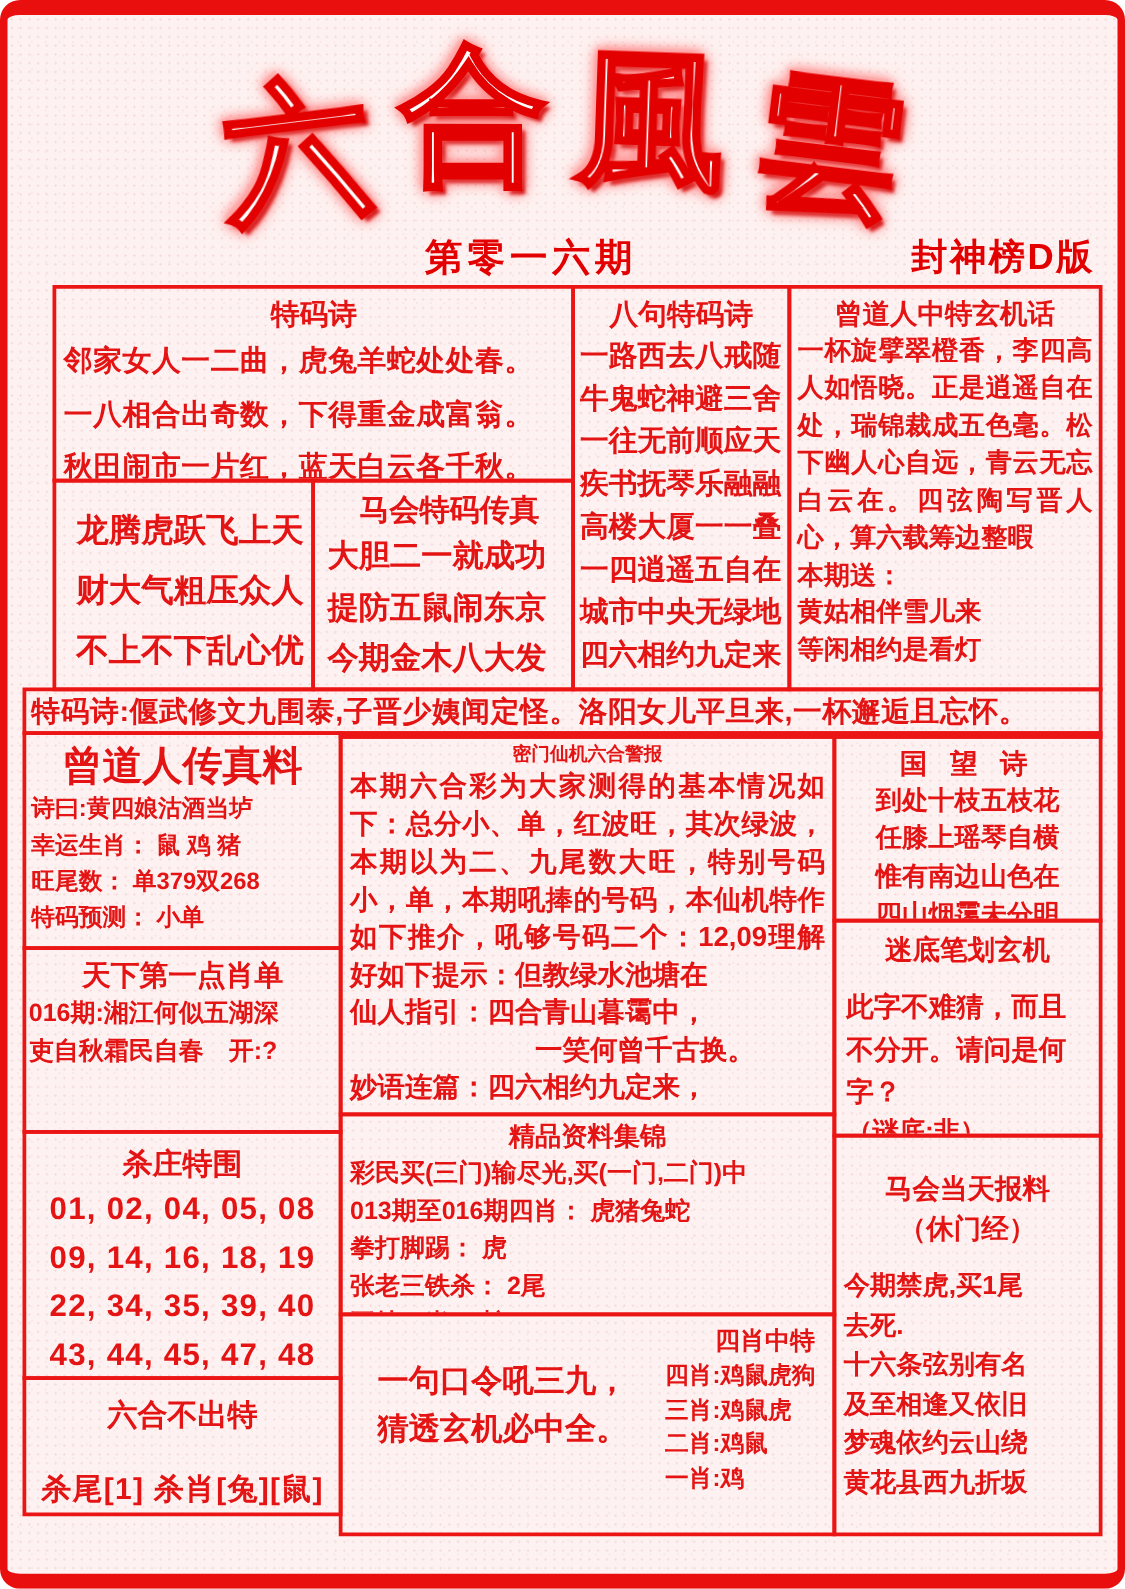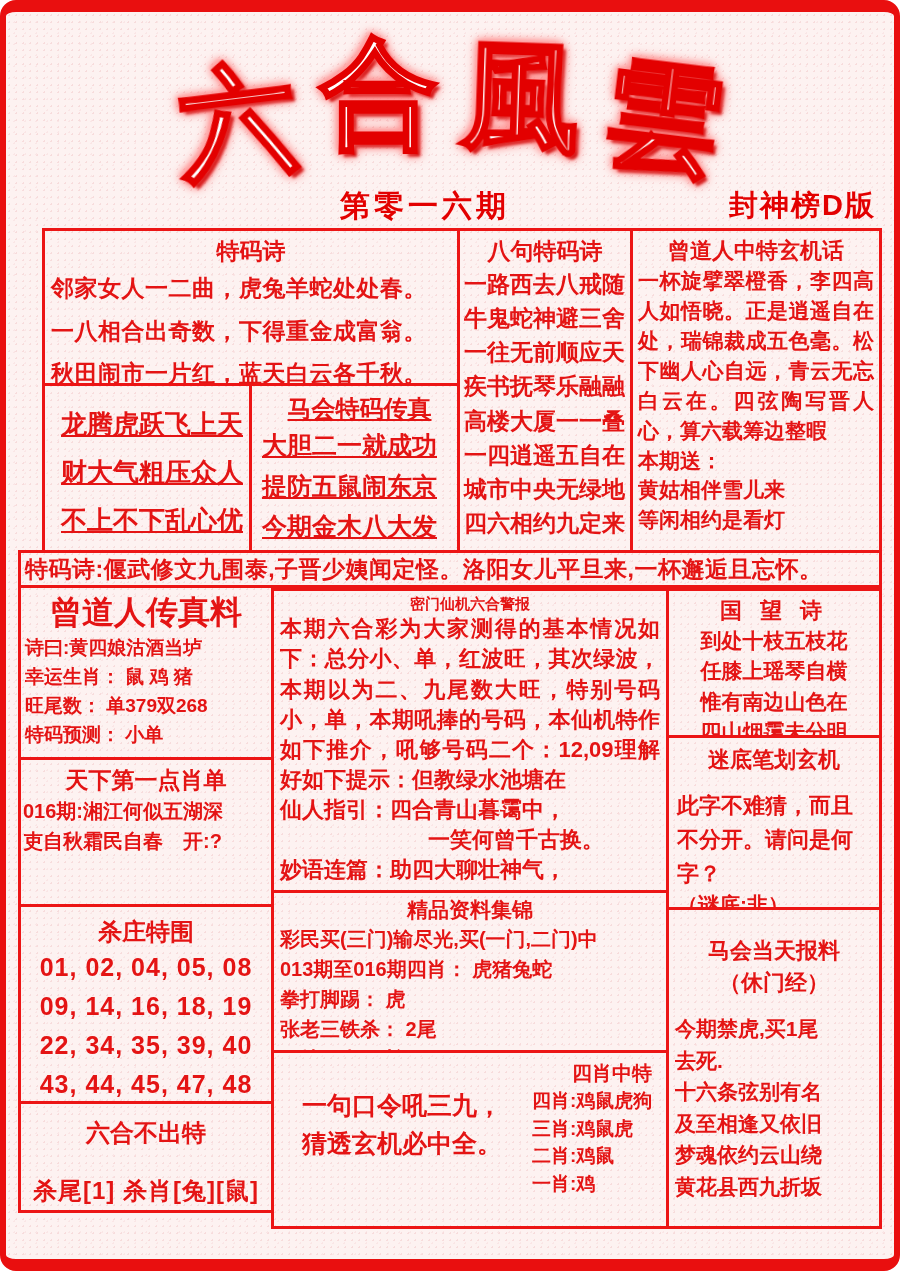--- a/index.html
+++ b/index.html
@@ -73,21 +73,21 @@
     font-weight:900;
     font-size:23px;
     line-height:1.35;
     padding-top:3px;
   }
   
   .secA{display:flex;height:325px;}
   .colA-left{width:418px;display:flex;flex-direction:column;margin-left:24px;}
   .temashi{height:158px;padding:2px 6px;}
   .temashi .line{font-size:23px;font-weight:700;line-height:1.85;letter-spacing:.5px;white-space:nowrap;}
-  .rowA2{flex:1;display:flex;margin-top:-3px;text-decoration:underline;}
+  .rowA2{flex:1;display:flex;margin-top:-3px;}
   .dragon{width:210px;padding:14px 0 0 16px;}
   .dragon .line{font-size:26px;font-weight:700;line-height:1.85;}
   .mahui{flex:1;margin-left:-3px;padding:4px 0 0 10px;}
   .mahui .h{font-size:24px;}
   .mahui .line{font-size:25px;font-weight:700;line-height:1.62;}
   .colA-mid{width:176px;margin-left:-3px;padding:2px 4px;}
   .colA-mid .h{font-size:23px;}
   .colA-mid .line{font-size:23px;font-weight:700;line-height:1.485;white-space:nowrap;}
   .colA-right{flex:1;margin-left:-3px;padding:2px 5px;}
   .colA-right .h{font-size:22px;}
@@ -236,21 +236,21 @@
       <div class="box bose">
         <span>波色：主绿防蓝 尾数：单579 双248</span>
       </div>
       <div class="rowC">
         <div class="colC-mid">
           <div class="box mimen">
             <div class="h">密门仙机六合警报</div>
             <div class="para">本期六合彩为大家测得的基本情况如下：总分小、单，红波旺，其次绿波，本期以为二、九尾数大旺，特别号码小，单，本期吼捧的号码，本仙机特作如下推介，吼够号码二个：12,09理解好如下提示：但教绿水池塘在</div>
             <div class="lbl-line">仙人指引：四合青山暮霭中，</div>
             <div class="lbl-line indent">一笑何曾千古换。</div>
-            <div class="lbl-line">妙语连篇：助四大聊壮神气，</div>
+            <div class="lbl-line">妙语连篇：四六相约九定来，</div>
 
           </div>
           <div class="box jingpin">
             <div class="h">精品资料集锦</div>
             <div class="line">彩民买(三门)输尽光,买(一门,二门)中</div>
             <div class="line">013期至016期四肖： 虎猪兔蛇</div>
             <div class="line">拳打脚踢： 虎</div>
             <div class="line">张老三铁杀： 2尾</div>
             <div class="line">平特一肖： 蛇</div>
           </div>

